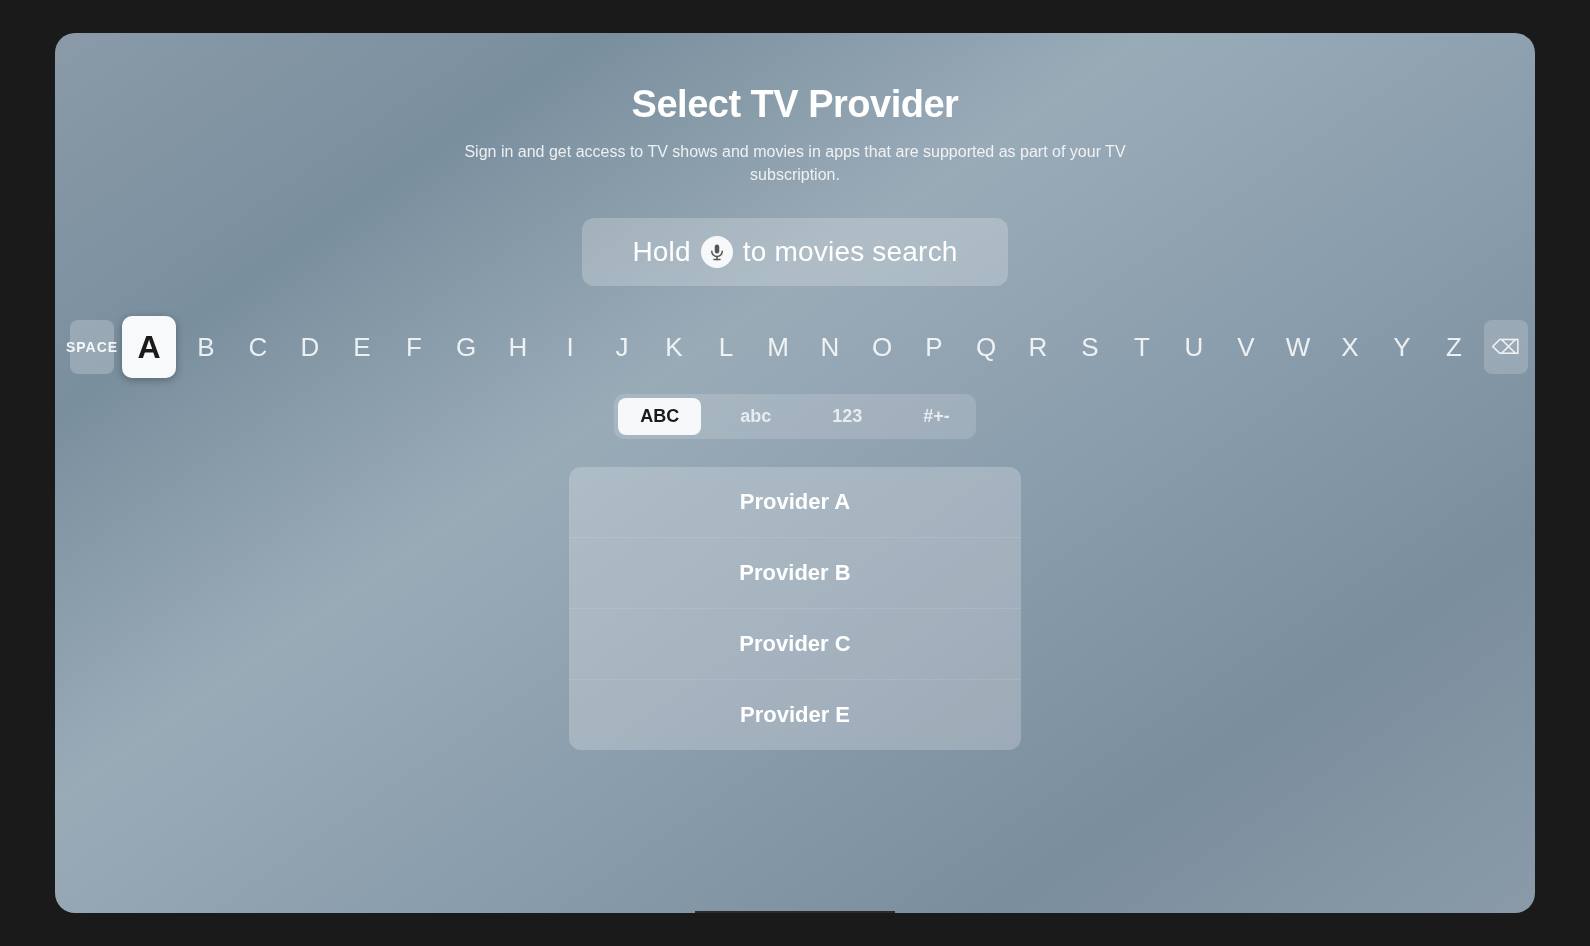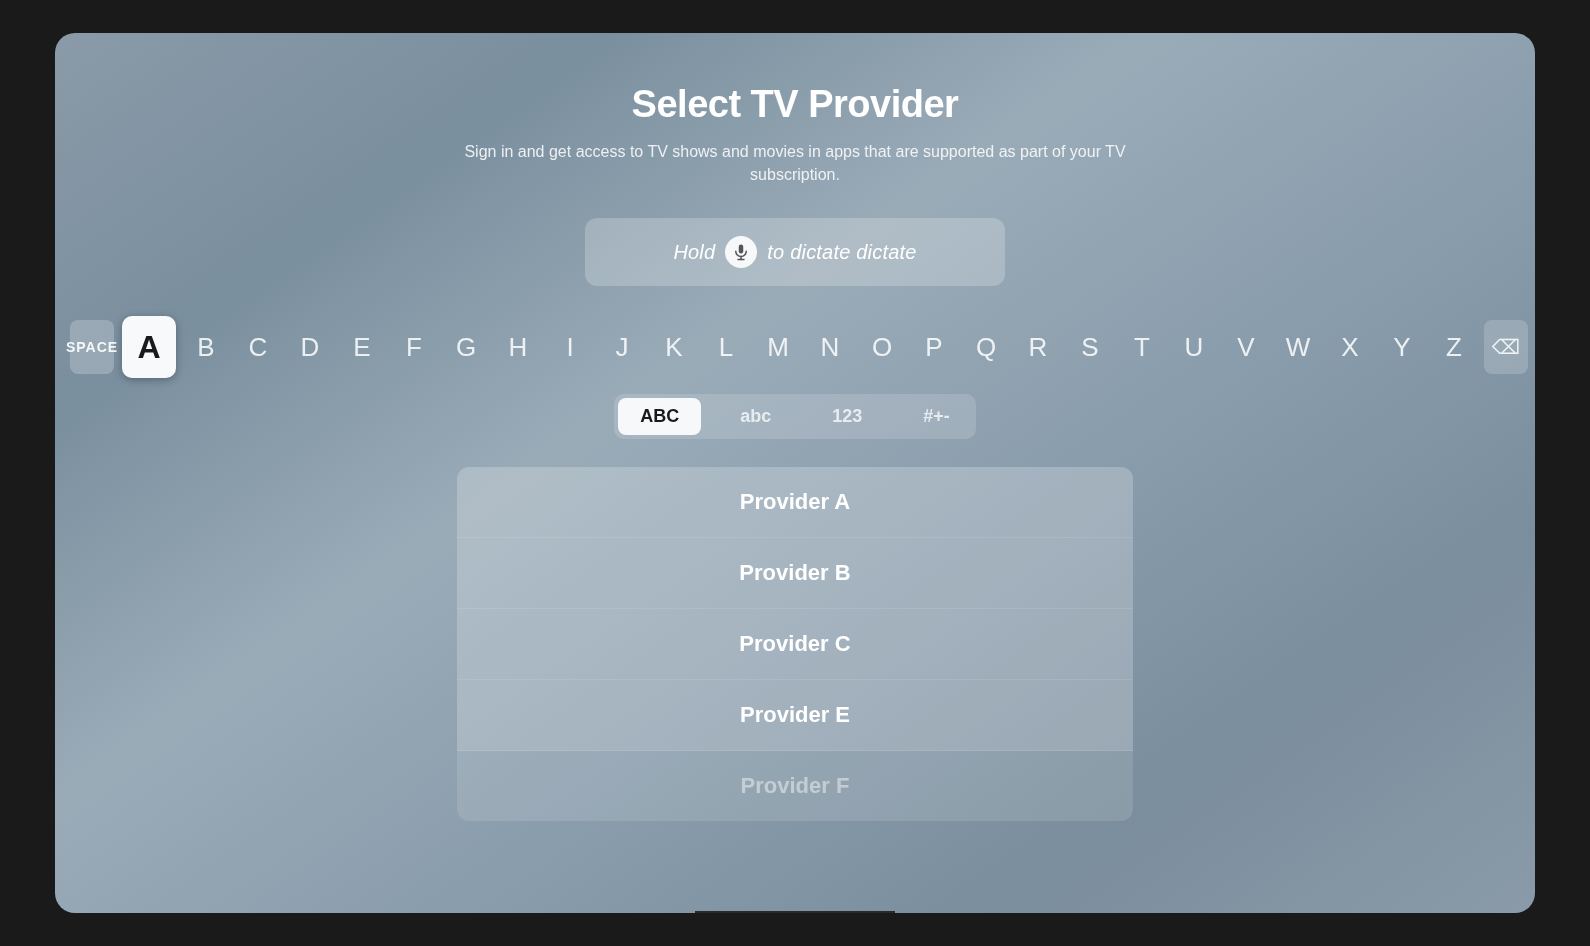--- a/index.html
+++ b/index.html
@@ -72,25 +72,24 @@
       padding: 18px 50px;
       display: flex;
       align-items: center;
       gap: 10px;
       margin-bottom: 30px;
       min-width: 420px;
       justify-content: center;
     }
 
     .dictate-text {
-      font-size: 20px;
+      font-size: 28px;
       font-weight: 500;
       color: #ffffff;
       letter-spacing: 0.2px;
-      font-style: italic;
     }
 
     .mic-icon {
       width: 32px;
       height: 32px;
       background: rgba(255,255,255,0.9);
       border-radius: 50%;
       display: flex;
       align-items: center;
       justify-content: center;
@@ -177,21 +176,21 @@
       cursor: pointer;
     }
 
     .mode-key-selected {
       background: rgba(255,255,255,0.9);
       color: #1a1a1a;
       border-radius: 8px;
     }
 
     .providers-list {
-      width: 676px;
+      width: 452px;
       display: flex;
       flex-direction: column;
       gap: 0;
       border-radius: 12px;
       overflow: hidden;
     }
 
     .provider-item {
       background: rgba(255,255,255,0.22);
       padding: 22px 0;
@@ -225,21 +224,21 @@
     <div class="dictate-bar">
       <span class="dictate-text">Hold</span>
       <div class="mic-icon">
         <svg viewBox="0 0 24 24" fill="none" xmlns="http://www.w3.org/2000/svg">
           <rect x="9" y="2" width="6" height="12" rx="3" fill="#555"></rect>
           <path d="M5 11a7 7 0 0 0 14 0" stroke="#555" stroke-width="2" stroke-linecap="round" fill="none"></path>
           <line x1="12" y1="18" x2="12" y2="22" stroke="#555" stroke-width="2" stroke-linecap="round"></line>
           <line x1="8" y1="22" x2="16" y2="22" stroke="#555" stroke-width="2" stroke-linecap="round"></line>
         </svg>
       </div>
-      <span class="dictate-text">to dictate dictate</span>
+      <span class="dictate-text">to movies search</span>
     </div>
 
     <div class="keyboard-row">
       <div class="key key-space">SPACE</div>
       <div class="key key-selected">A</div>
 
       <div id="letter-keys" style="display:flex;align-items:center;gap:0;">
           <div class="key">B</div>
           <div class="key">C</div>
           <div class="key">D</div>
@@ -279,19 +278,18 @@
         </div>
     </div>
 
     <div class="providers-list">
 
       <div id="provider-items">
           <div class="provider-item">Provider A</div>
           <div class="provider-item">Provider B</div>
           <div class="provider-item">Provider C</div>
           <div class="provider-item">Provider E</div>
-          <div class="provider-item provider-item-faded">Provider F</div>
         </div>
     </div>
 
   </div>
   <div class="tv-stand"></div>
 </div>
 
 </body></html>

